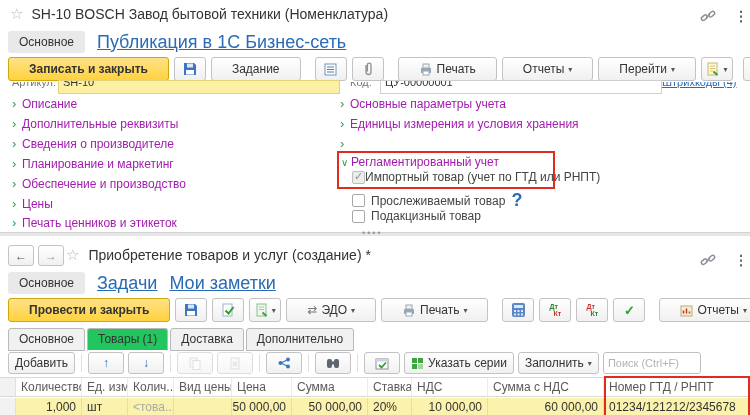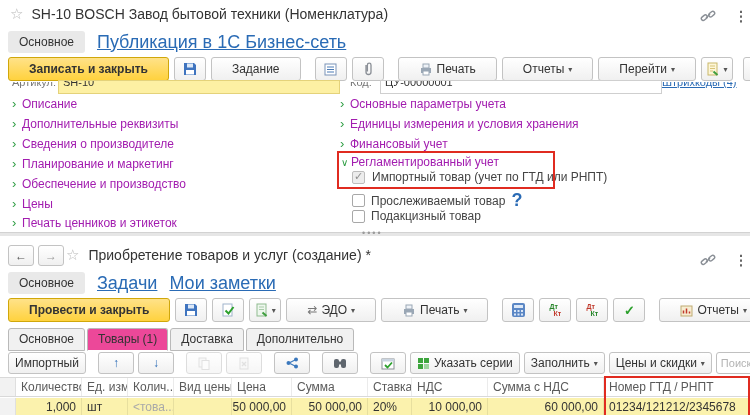--- a/index.html
+++ b/index.html
@@ -40,21 +40,21 @@
   .cb.checked.disabled::after{content:"\2713";position:absolute;left:1px;top:-2px;color:#8f8f8f;font-size:11px;}
   .redbox{position:absolute;border:2px solid #e02b20;pointer-events:none;z-index:50;}
   .splitter{position:absolute;left:0;right:0;height:3px;background:#e6e6e6;border-top:1px solid #d2d2d2;}
   .splitgrip{position:absolute;color:#9a9a9a;font-size:9px;letter-spacing:2px;}
   .navbtn{width:24px;height:19px;display:inline-flex;align-items:center;justify-content:center;
           background:linear-gradient(#fff,#f0f0f0);border:1px solid #c3c3c3;border-radius:3px;font-size:12px;}
   .arrL::after{content:"\2190";color:#555;}
   .arrR::after{content:"\2192";color:#9a9a9a;}
   .doctab{border:1px solid #b9b9b9;background:#f1f1f1;padding:3px 10px 4px 10px;font-size:12px;color:#333;
           border-radius:3px 3px 0 0;margin-right:2px;}
-  .doctab.active{background:#ec4899;border-bottom-color:#fff;}
+  .doctab.active{background:#22c55e;border-bottom-color:#fff;}
   .arrup{color:#2a6bb5;font-weight:bold;}.arrup::after{content:"\2191";}
   .arrdn{color:#2a6bb5;font-weight:bold;}.arrdn::after{content:"\2193";}
   .greencheck{color:#2ca02c;font-weight:bold;font-size:13px;}.greencheck::after{content:"\2713";}
   .edoglyph{color:#777;font-size:12px;}.edoglyph::after{content:"\21C4";}
   .dtkt{display:inline-flex;flex-direction:column;line-height:7px;font-size:7px;font-weight:bold;align-items:flex-start;}
   .dtkt .d{color:#27862a;}.dtkt .k{color:#c0392b;margin-left:4px;}
   .dtkt.alt .d{color:#c0392b;}.dtkt.alt .k{color:#27862a;}
   .searchwrap{display:inline-flex;align-items:center;border:1px solid #c0c0c0;border-radius:3px;height:20px;background:#fff;}
   .searchwrap input{border:0;outline:none;width:88px;height:16px;font-size:11px;padding:0 4px;
                     font-family:"Liberation Sans",sans-serif;color:#333;}
@@ -225,28 +225,27 @@
   <div class="row" style="left:340px;top:96px;">
       <span class="chev right"></span>
       <span class="glink">Основные параметры учета</span>
     </div>
   <div class="row" style="left:340px;top:116px;">
       <span class="chev right"></span>
       <span class="glink">Единицы измерения и условия хранения</span>
     </div>
   <div class="row" style="left:340px;top:136px;">
       <span class="chev right"></span>
-      <span class="glink">Финансовый учет</span>
     </div>
 
   <div class="row" style="left:341px;top:155px;">
     <span class="chev down"></span>
     <span class="glink">Регламентированный учет</span>
   </div>
-  <div class="row" style="left:352px;top:170px;gap:7px;">
+  <div class="row" style="left:352px;top:170px;gap:0;">
     <span class="cb checked disabled"></span>
     <span style="color:#444;">Импортный товар (учет по ГТД или РНПТ)</span>
   </div>
   <div class="redbox" style="left:337px;top:151px;width:214px;height:34px;"></div>
 
   <div class="row" style="left:352px;top:190px;gap:6px;">
     <span class="cb"></span>
     <span style="color:#444;">Прослеживаемый товар</span>
     <span class="bluelink" style="text-decoration:none;font-weight:bold;">?</span>
   </div>
@@ -394,21 +393,21 @@
 
   <div class="row" style="left:8px;top:328px;align-items:flex-end;">
     <span class="doctab">Основное</span>
     <span class="doctab active">Товары (1)</span>
     <span class="doctab">Доставка</span>
     <span class="doctab">Дополнительно</span>
   </div>
 
   <div class="row" style="left:8px;right:2px;top:352px;gap:4px;">
     <span class="btn small">
-      <span>Импортный</span>
+      <span>Добавить</span>
     </span>
     <span class="sep"></span>
     <span class="btn small icononly">
         <span class="arrup"></span>
       </span>
     <span class="btn small icononly">
         <span class="arrdn"></span>
       </span>
     <span class="sep"></span>
     <span class="btn small icononly" style="opacity:.55;">
@@ -470,24 +469,20 @@
               <rect x="7" y="1" width="5" height="5"></rect>
               <rect x="1" y="7" width="5" height="5"></rect>
             </g>
             <rect x="7" y="7" width="5" height="5" fill="#9fd49f"></rect>
           </svg>
         </span>
       <span>Указать серии</span>
     </span>
     <span class="btn small">
       <span>Заполнить</span>
-        <span class="caret"></span>
-    </span>
-    <span class="btn small">
-      <span>Цены и скидки</span>
         <span class="caret"></span>
     </span>
     <span class="searchwrap">
       <input type="text" placeholder="Поиск (Ctrl+F)" style="">
 
     </span>
 
   </div>
 
   <div class="thead">

